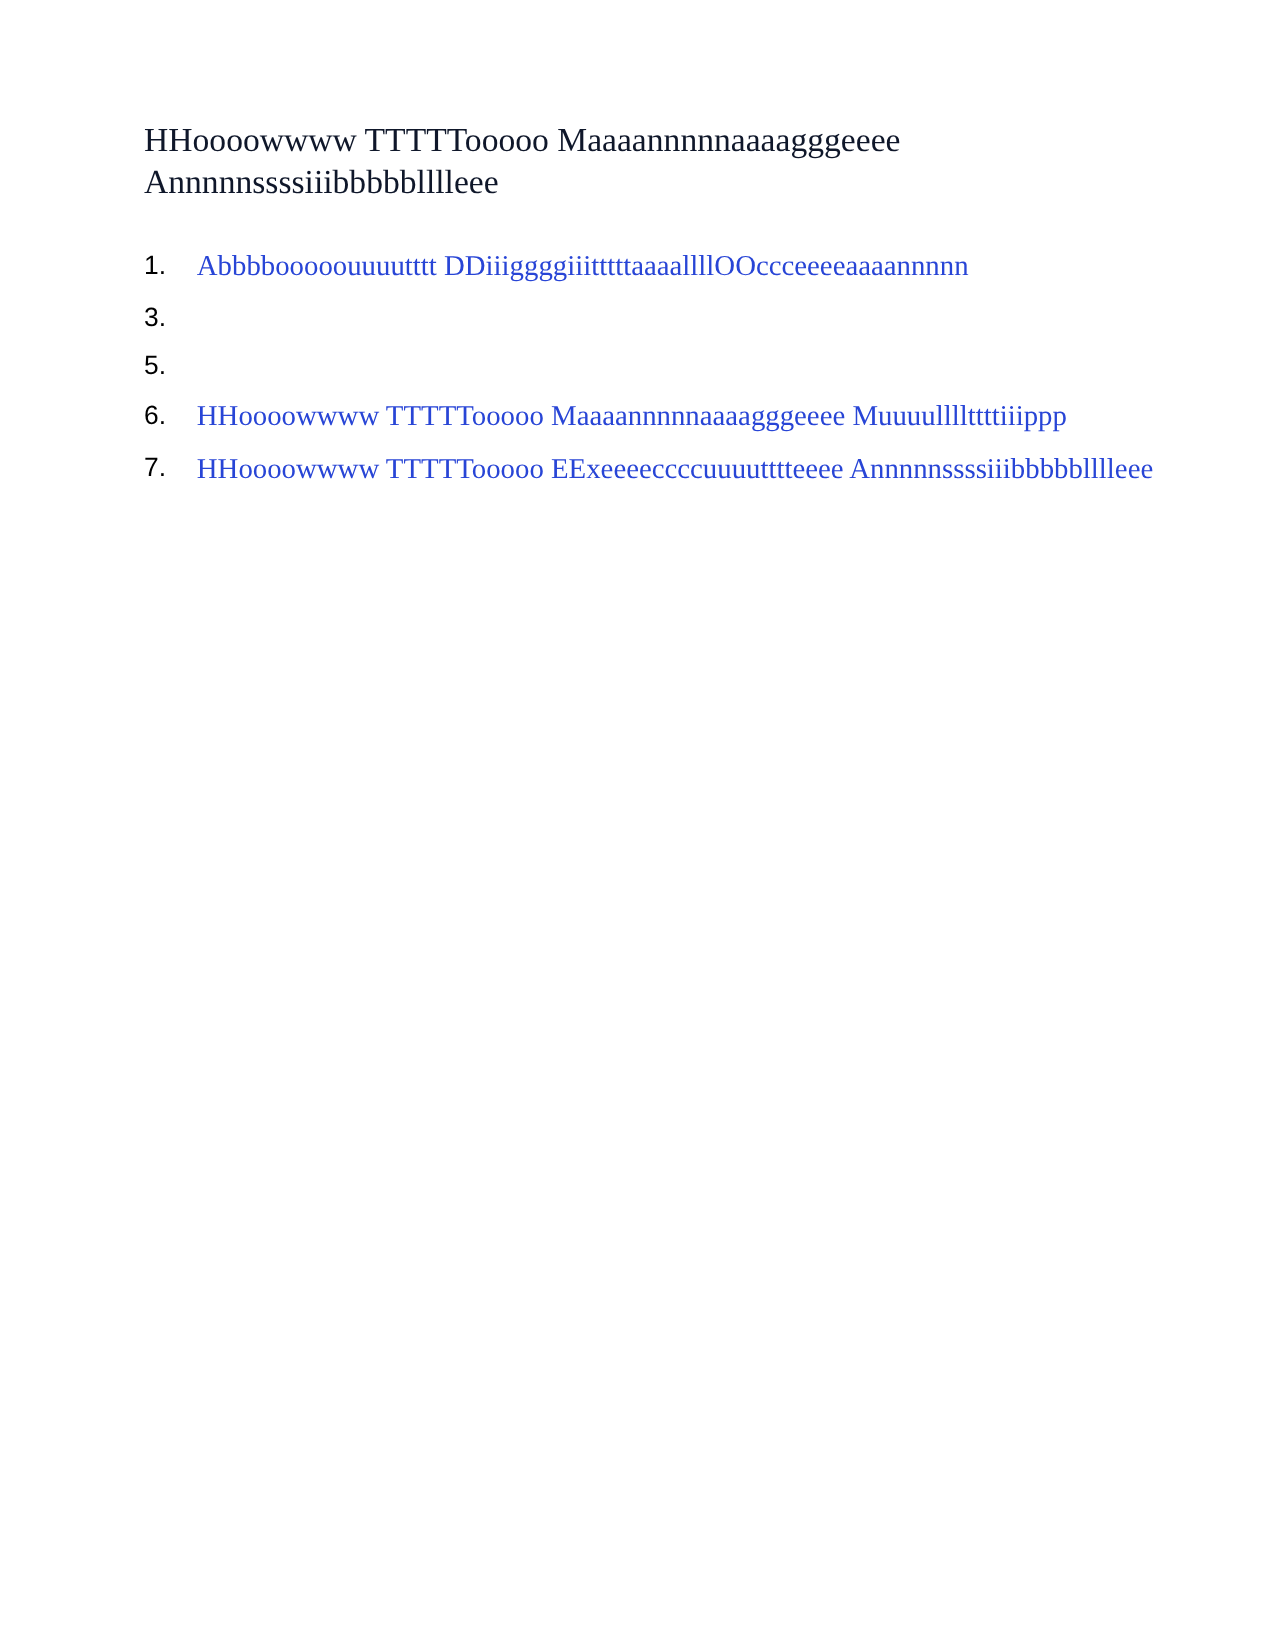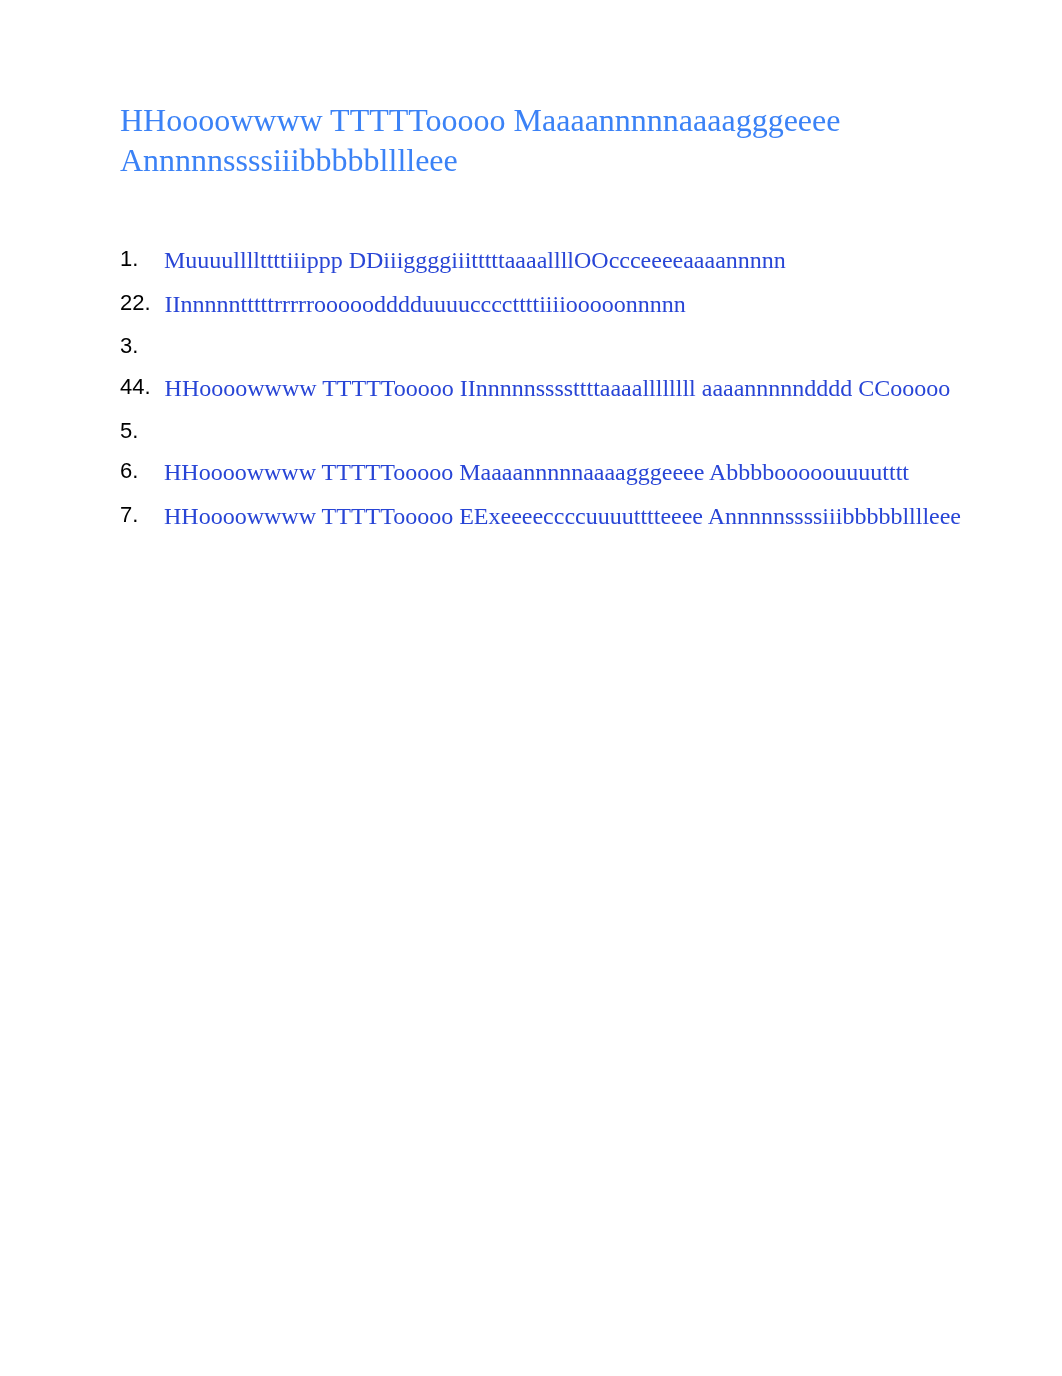--- a/index.html
+++ b/index.html
@@ -9,24 +9,24 @@
     }
     body {
       background: #ffffff;
       font-family: Georgia, 'Times New Roman', serif;
       width: 1062px;
       height: 1376px;
       overflow: hidden;
       padding: 100px 0 0 120px;
     }
     .title {
-      font-size: 32px;
+      font-size: 28px;
       font-weight: normal;
-      color: #3b82f6;
-      margin-bottom: 64px;
+      color: #0f172a;
+      margin-bottom: 36px;
       line-height: 1.25;
       white-space: nowrap;
     }
     .title-line2 {
       display: block;
     }
     .toc-list {
       list-style: none;
       counter-reset: toc;
     }
@@ -69,41 +69,33 @@
 <body>
 
 <h1 class="title">
   <span>HHoooowwww TTTTTooooo Maaaannnnnaaaagggeeee</span>
   <span class="title-line2">Annnnnssssiiibbbbblllleee</span>
 </h1>
 
 <ol class="toc-list">
   <li class="toc-item">
     <span class="toc-number">1.</span>
-    <a class="toc-link" href="#">Muuuullllttttiiippp DDiiiggggiiitttttaaaallllOOccceeeeaaaannnnn</a>
-  </li>
-  <li class="toc-item">
-    <span class="toc-number">22.</span>
-    <a class="toc-link" href="#">IInnnnntttttrrrrrooooodddduuuuccccttttiiiiooooonnnnn</a>
+    <a class="toc-link" href="#">Abbbbooooouuuutttt DDiiiggggiiitttttaaaallllOOccceeeeaaaannnnn</a>
   </li>
   <li class="toc-item">
     <span class="toc-number">3.</span>
-  </li>
-  <li class="toc-item">
-    <span class="toc-number">44.</span>
-    <a class="toc-link" href="#">HHoooowwww TTTTTooooo IInnnnnssssttttaaaallllllll aaaannnnndddd CCooooo</a>
   </li>
   <li class="toc-item">
     <span class="toc-number">5.</span>
   </li>
   <li class="toc-item">
     <span class="toc-number">6.</span>
     <a class="toc-link toc-link-multiline" href="#">
       <span class="toc-link-wrap">
-        <span class="toc-link-line">HHoooowwww   TTTTTooooo   Maaaannnnnaaaagggeeee   Abbbbooooouuuutttt</span>
+        <span class="toc-link-line">HHoooowwww   TTTTTooooo   Maaaannnnnaaaagggeeee   Muuuullllttttiiippp</span>
       </span>
     </a>
   </li>
   <li class="toc-item">
     <span class="toc-number">7.</span>
     <a class="toc-link" href="#">HHoooowwww TTTTTooooo EExeeeeccccuuuutttteeee Annnnnssssiiibbbbblllleee</a>
   </li>
 </ol>
 
 </body></html>

